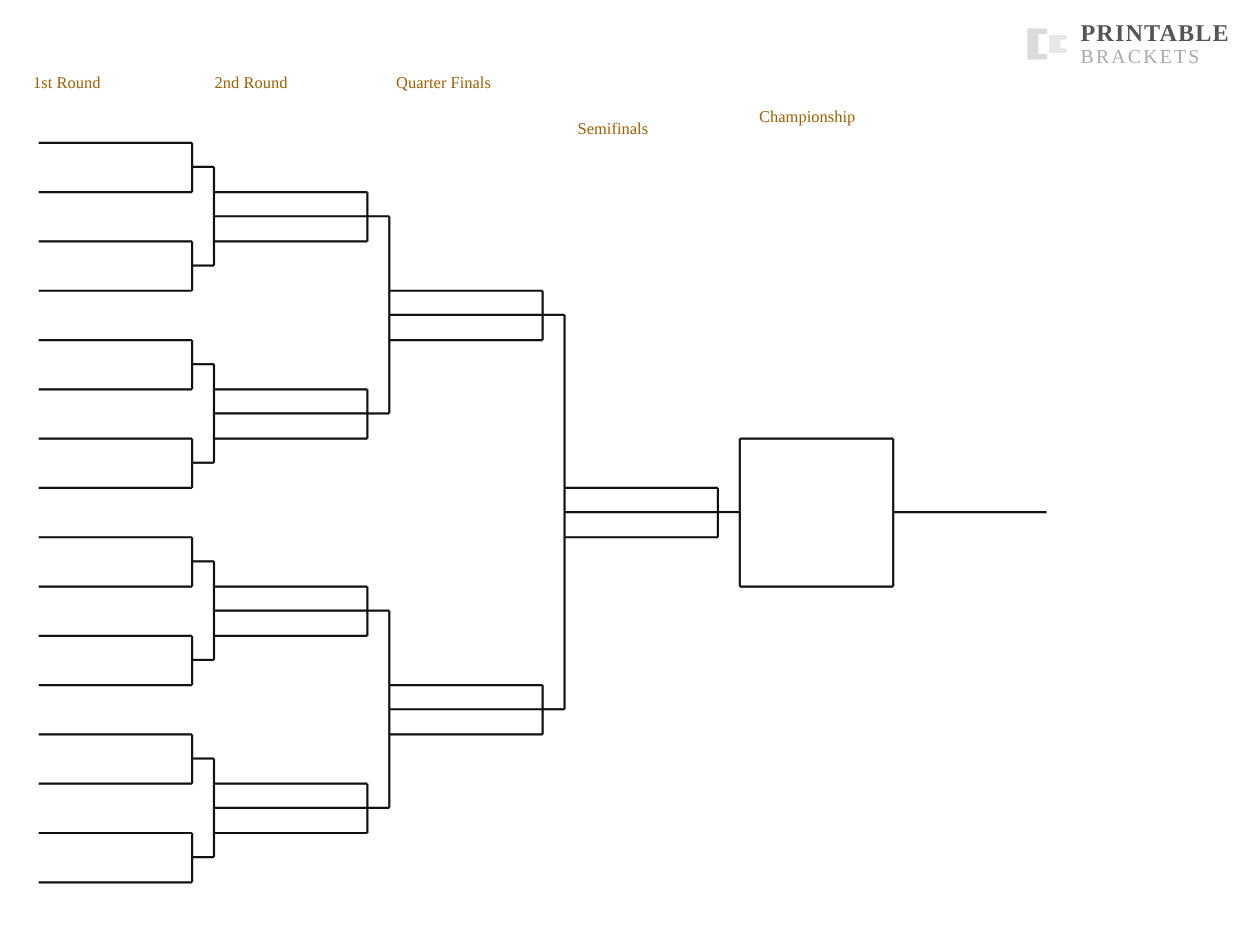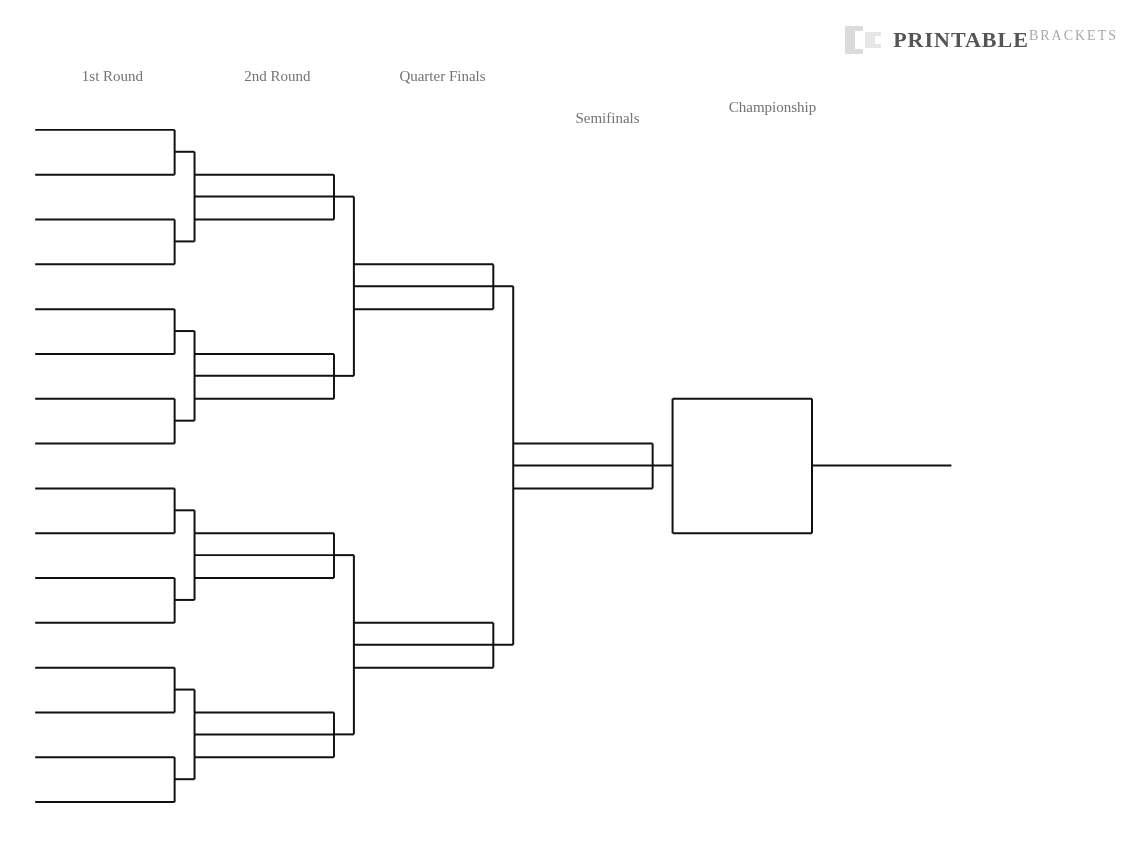--- a/index.html
+++ b/index.html
@@ -21,49 +21,48 @@
       align-items: center;
       gap: 8px;
     }
     .logo-icon {
       width: 44px;
       height: 44px;
       opacity: 0.35;
     }
     .logo-text {
       display: flex;
-      flex-direction: row;
+      flex-direction: column;
       line-height: 1.1;
     }
     .logo-printable {
       font-size: 22px;
       font-weight: bold;
       color: #555;
       letter-spacing: 1px;
     }
     .logo-brackets {
-      font-size: 14px;
+      font-size: 18px;
       color: #aaa;
       letter-spacing: 2px;
       font-weight: normal;
     }
 
     
     .round-labels {
       position: absolute;
       top: 68px;
       left: 30px;
       right: 30px;
       display: flex;
     }
     .round-label {
       font-size: 15px;
-      color: #737373;
+      color: #a16207;
       font-weight: normal;
-      text-align: center;
     }
 
     
     .bracket-container {
       position: absolute;
       top: 100px;
       left: 20px;
       right: 20px;
       bottom: 20px;
     }

